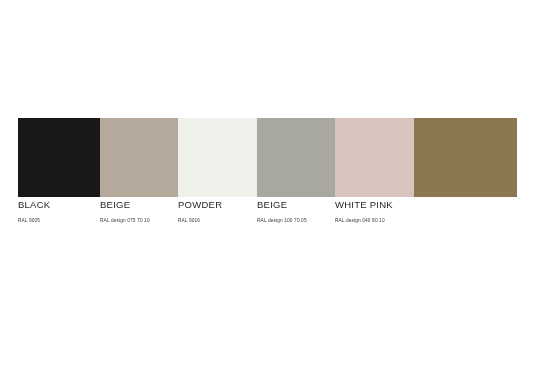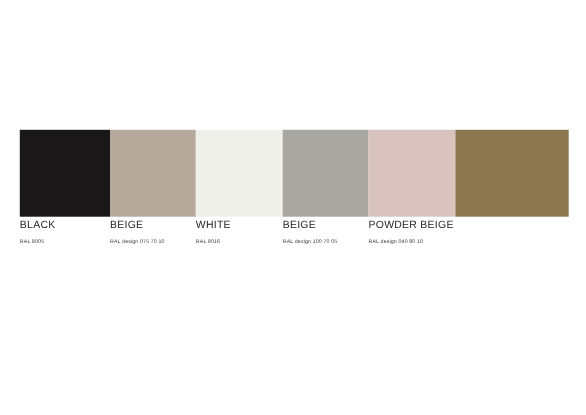--- a/index.html
+++ b/index.html
@@ -100,26 +100,26 @@
   <div id="label-row">
     <div class="label-col" style="width:82px">
       <div class="color-name">BLACK</div>
       <div class="color-code">RAL 9005</div>
     </div>
     <div class="label-col" style="width:78px">
       <div class="color-name">BEIGE</div>
       <div class="color-code">RAL design 075 70 10</div>
     </div>
     <div class="label-col" style="width:79px">
-      <div class="color-name">WHITE</div>
+      <div class="color-name">POWDER</div>
       <div class="color-code">RAL 9016</div>
     </div>
     <div class="label-col" style="width:78px">
       <div class="color-name">BEIGE</div>
       <div class="color-code">RAL design 100 70 05</div>
     </div>
     <div class="label-col" style="width:79px">
-      <div class="color-name">POWDER BEIGE</div>
+      <div class="color-name">WHITE PINK</div>
       <div class="color-code">RAL design 040 80 10</div>
     </div>
   </div>
 
 </div>
 
 </body></html>

